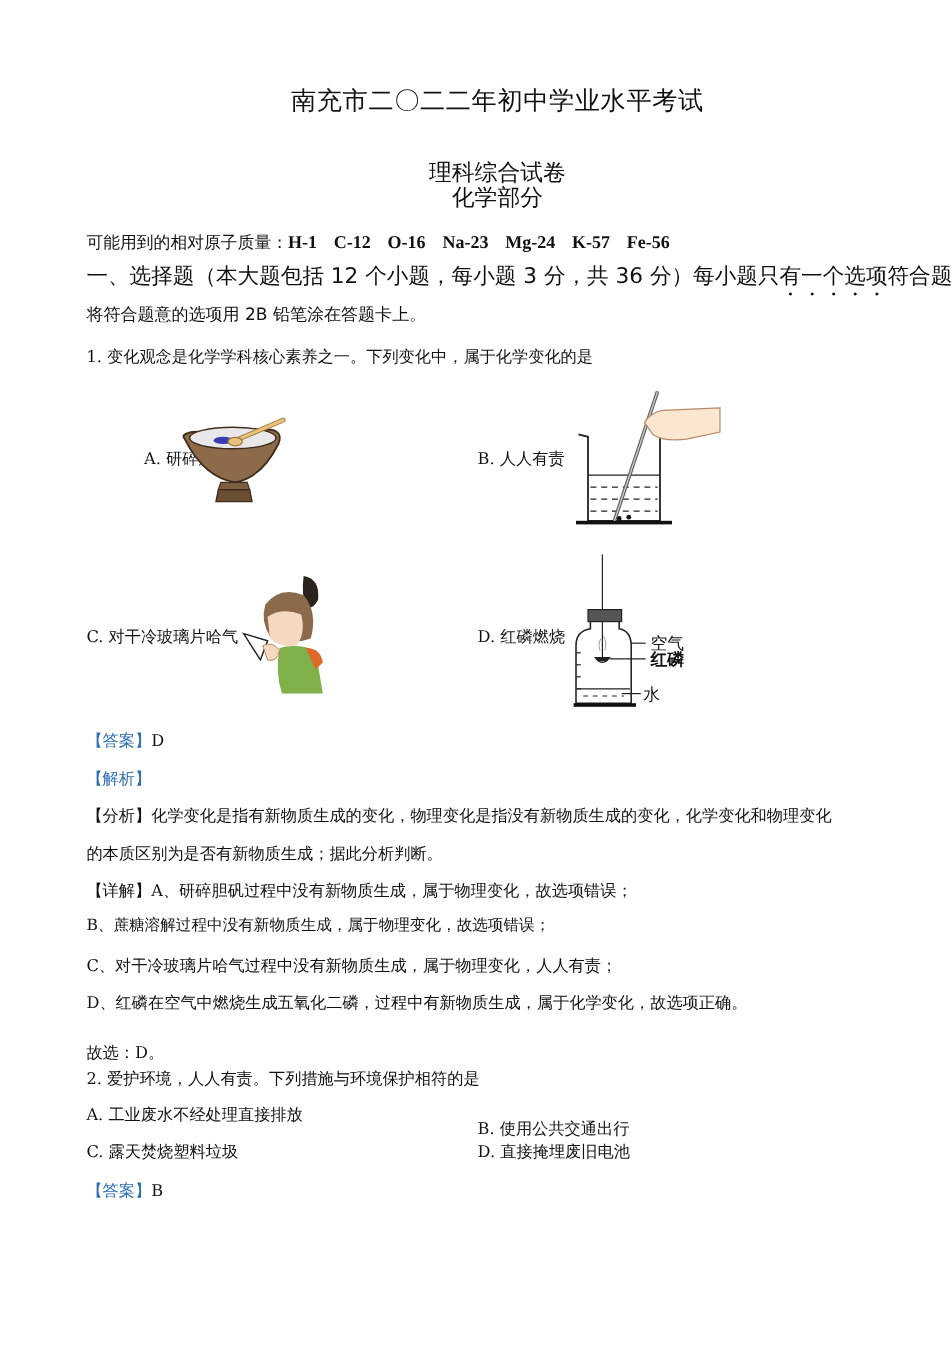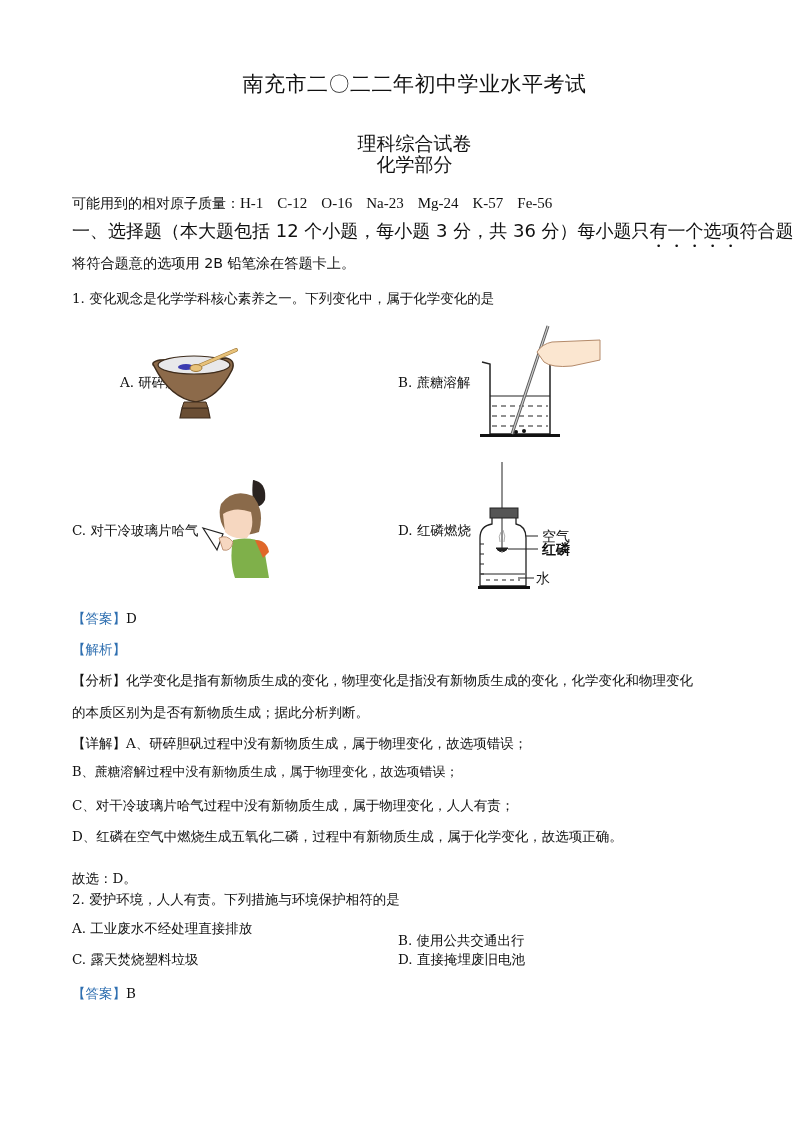--- a/index.html
+++ b/index.html
@@ -5,21 +5,21 @@
   html, body { margin: 0; padding: 0; background: #ffffff; }
   body { width: 793px; height: 1122px; position: relative; overflow: hidden;
          font-family: "DejaVu Serif", "Liberation Serif", serif; color: #111; }
   .abs { position: absolute; }
   .title { left: 0; width: 793px; text-align: center; font-family: "DejaVu Sans", sans-serif; color: #111; padding-left: 18px; }
   .t1 { top: 70px; font-size: 21px; letter-spacing: 0.5px; }
   .t2 { top: 115px; font-size: 19px; margin-top: 16px; }
   .t3 { top: 152px; font-size: 19px; }
   .line { left: 72px; font-size: 14px; line-height: 20px; white-space: nowrap; }
   .sans { font-family: "DejaVu Sans", sans-serif; }
-  .mass-item { display: inline-block; margin-right: 14px; font-family: "Liberation Serif", serif; font-weight: normal; font-size: 15px; }
+  .mass-item { display: inline-block; margin-right: 14px; font-family: "Liberation Serif", serif; font-weight: bold; font-size: 15px; }
   .emph { text-emphasis: dot; -webkit-text-emphasis: dot; text-emphasis-position: under; -webkit-text-emphasis-position: under; }
   .opt { font-size: 13.5px; white-space: nowrap; }
   .blue { color: #2f6fb0; }
   .right-col { left: 398px; }
   svg { position: absolute; overflow: visible; }
 </style>
 </head>
 <body>
 
 <div class="abs title t1">南充市二〇二二年初中学业水平考试</div>
@@ -42,21 +42,21 @@
   <path d="M6 18 Q2 14 12 12 L78 10 Q88 12 84 22 Q70 50 48 54 Q22 50 6 18 Z" fill="#8c6a4a" stroke="#3e2c1c" stroke-width="1.5"></path>
   <ellipse cx="46" cy="17" rx="36" ry="9" fill="#e8e8ea" stroke="#3e2c1c" stroke-width="1.2"></ellipse>
   <ellipse cx="38" cy="19" rx="8" ry="3" fill="#3b3bb0"></ellipse>
   <path d="M34 60 L60 60 L62 70 L32 70 Z" fill="#6a4e34" stroke="#3e2c1c" stroke-width="1.2"></path>
   <path d="M36 54 L58 54 L60 60 L34 60 Z" fill="#7d5d3f" stroke="#3e2c1c"></path>
   <line x1="46" y1="20" x2="88" y2="2" stroke="#a07a3a" stroke-width="4" stroke-linecap="round"></line>
   <line x1="46" y1="20" x2="88" y2="2" stroke="#e8c27a" stroke-width="2.5" stroke-linecap="round"></line>
   <ellipse cx="48" cy="20" rx="6" ry="3.5" fill="#e8c27a" stroke="#a07a3a"></ellipse>
 </svg>
 
-<div class="abs opt right-col" style="top:374px;">B. 蔗糖溶解</div>
+<div class="abs opt right-col" style="top:374px;">B. 人人有责</div>
 <svg style="left:482px; top:322px;" width="120" height="122" viewBox="0 0 120 122">
   <path d="M0 40 L8 42 L8 112 L68 112 L68 42 L74 40" fill="none" stroke="#222" stroke-width="1.5"></path>
   <line x1="8" y1="74" x2="68" y2="74" stroke="#222" stroke-width="1"></line>
   <line x1="10" y1="84" x2="66" y2="84" stroke="#222" stroke-width="1" stroke-dasharray="5 4"></line>
   <line x1="10" y1="94" x2="66" y2="94" stroke="#222" stroke-width="1" stroke-dasharray="5 4"></line>
   <line x1="10" y1="104" x2="66" y2="104" stroke="#222" stroke-width="1" stroke-dasharray="5 4"></line>
   <rect x="-2" y="112" width="80" height="3" fill="#111"></rect>
   <circle cx="34" cy="110" r="2" fill="#111"></circle>
     <circle cx="42" cy="109" r="2" fill="#111"></circle>
   <line x1="30" y1="112" x2="66" y2="4" stroke="#555" stroke-width="3"></line>

